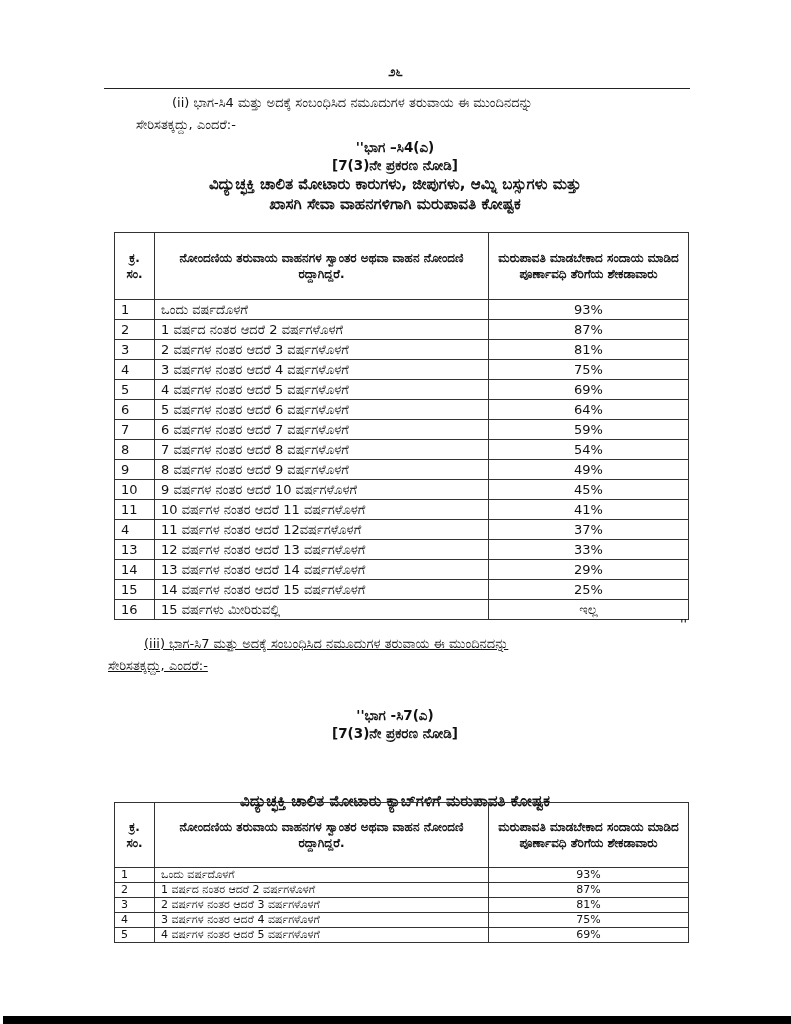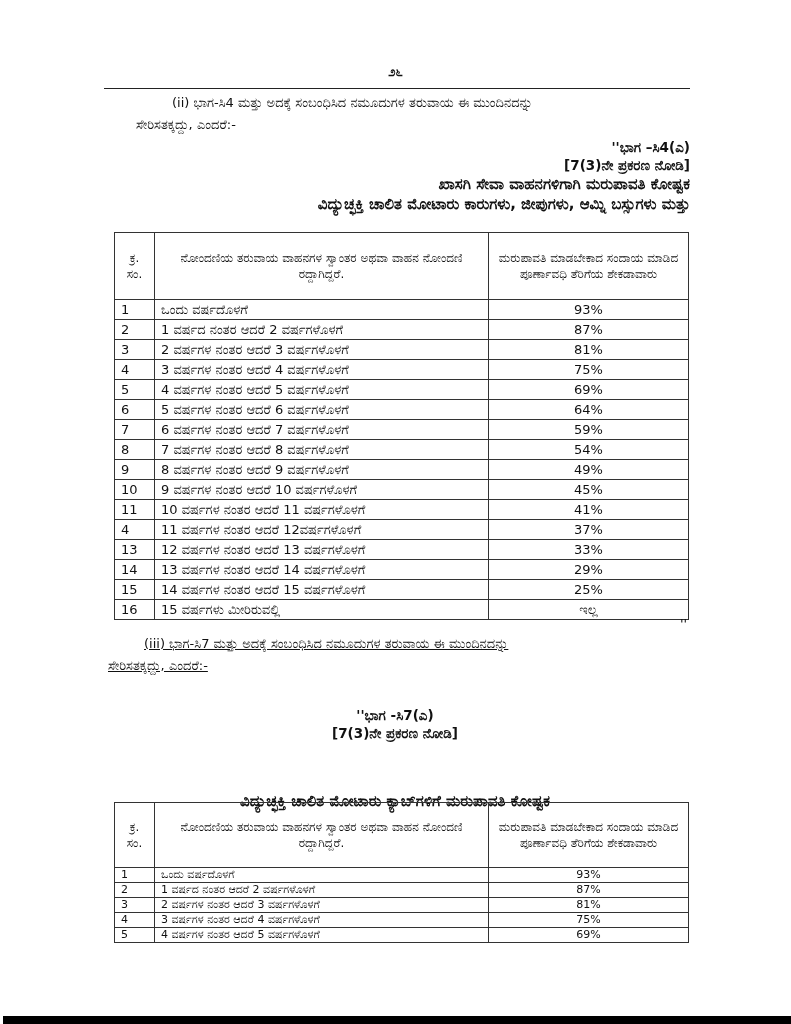--- a/index.html
+++ b/index.html
@@ -6,21 +6,21 @@
   body{width:791px;height:1024px;position:relative;overflow:hidden;color:#111;
        font-family:"DejaVu Sans","Liberation Sans",sans-serif;}
   .abs{position:absolute;}
   .pagenum{left:0;width:791px;top:64px;text-align:center;font-size:13px;font-weight:bold;}
   .hrule{left:104px;width:586px;top:88px;height:1px;background:#222;}
   .para{left:108px;width:582px;font-size:13px;line-height:22px;}
   .para .ind{display:inline-block;width:36px;}
   .center{left:100px;width:590px;text-align:center;font-weight:bold;font-size:13.5px;line-height:18px;}
   table.tbl{position:absolute;border-collapse:collapse;table-layout:fixed;}
   table.tbl td,table.tbl th{border:1.3px solid #333;padding:0 6px;vertical-align:middle;}
-  table.tbl th{font-weight:normal;text-align:center;line-height:16px;}
+  table.tbl th{font-weight:bold;text-align:center;line-height:16px;}
   .t1{left:114px;top:232px;width:574px;font-size:13px;}
   .t1 th{height:66px;font-size:12px;}
   .t1 td{height:19px;line-height:19px;}
   .t2{left:114px;top:802px;width:574px;font-size:11px;}
   .t2 th{height:64px;font-size:12px;}
   .t2 td{height:14px;line-height:14px;}
   td.num{text-align:left;}
   td.pct{text-align:center;}
   .closeq{font-size:13px;}
   .bottombar{left:3px;width:788px;top:1016px;height:8px;background:#000;}
@@ -28,25 +28,25 @@
 </head>
 <body>
 
 <div class="abs pagenum">೨೬</div>
 <div class="abs hrule"></div>
 
 <div class="abs para" style="top:92px;margin-left:28px;">
   <div><span class="ind"></span><span>(ii) ಭಾಗ-ಸಿ4 ಮತ್ತು ಅದಕ್ಕೆ ಸಂಬಂಧಿಸಿದ ನಮೂದುಗಳ ತರುವಾಯ ಈ ಮುಂದಿನದನ್ನು</span></div>
   <div>ಸೇರಿಸತಕ್ಕದ್ದು, ಎಂದರೆ:-</div>
 </div>
-<div class="abs center" style="top:138px;text-align:right;">
+<div class="abs center" style="top:138px;">
   <div>''ಭಾಗ –ಸಿ4(ಎ)</div>
   <div>[7(3)ನೇ ಪ್ರಕರಣ ನೋಡಿ]</div>
+  <div style="font-size:15px;line-height:20px;">ವಿದ್ಯುಚ್ಛಕ್ತಿ ಚಾಲಿತ ಮೋಟಾರು ಕಾರುಗಳು, ಜೀಪುಗಳು, ಆಮ್ನಿ ಬಸ್ಸುಗಳು ಮತ್ತು</div>
   <div style="font-size:15px;line-height:20px;">ಖಾಸಗಿ ಸೇವಾ ವಾಹನಗಳಿಗಾಗಿ ಮರುಪಾವತಿ ಕೋಷ್ಟಕ</div>
-  <div style="font-size:15px;line-height:20px;">ವಿದ್ಯುಚ್ಛಕ್ತಿ ಚಾಲಿತ ಮೋಟಾರು ಕಾರುಗಳು, ಜೀಪುಗಳು, ಆಮ್ನಿ ಬಸ್ಸುಗಳು ಮತ್ತು</div>
 </div>
 
 <table class="tbl t1" id="t1">
   <colgroup>
       <col style="width:40px">
       <col style="width:334px">
       <col style="width:200px">
     </colgroup>
   <thead>
     <tr>

